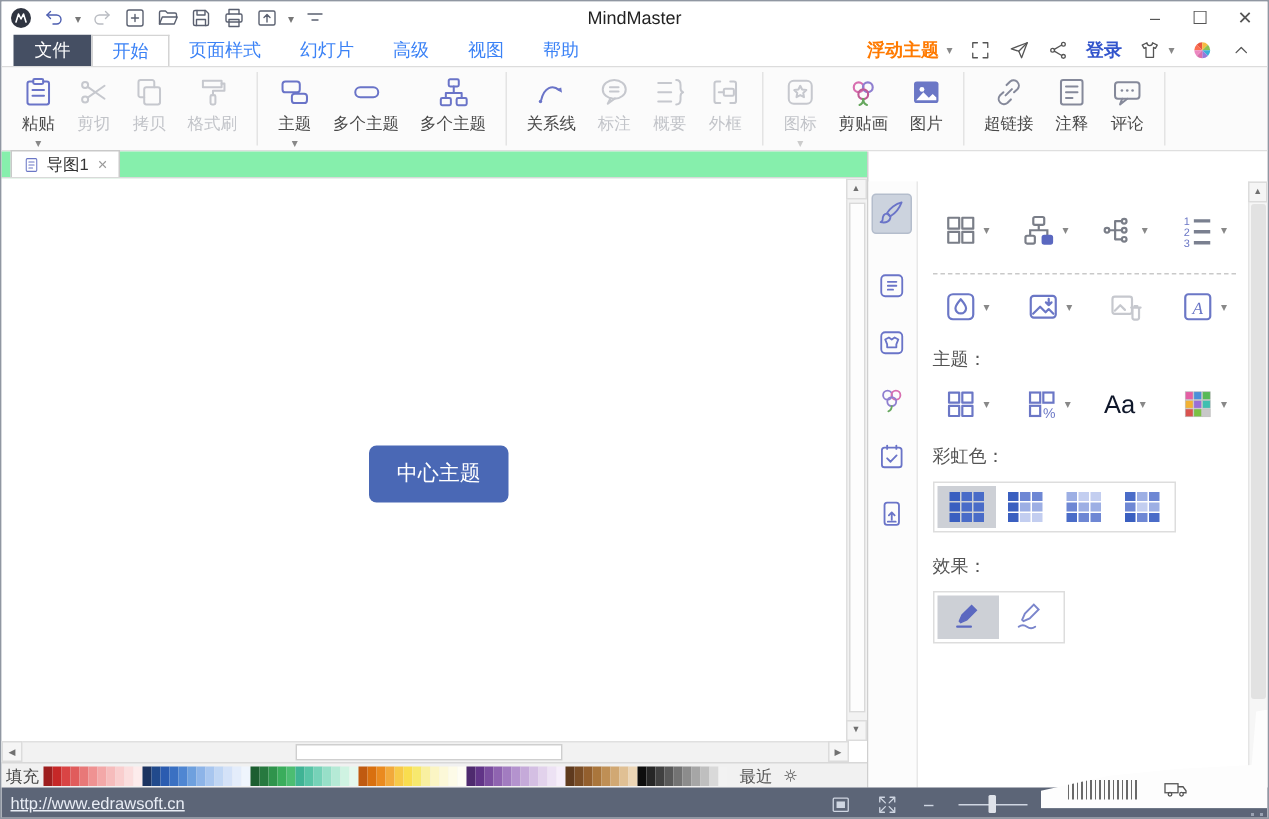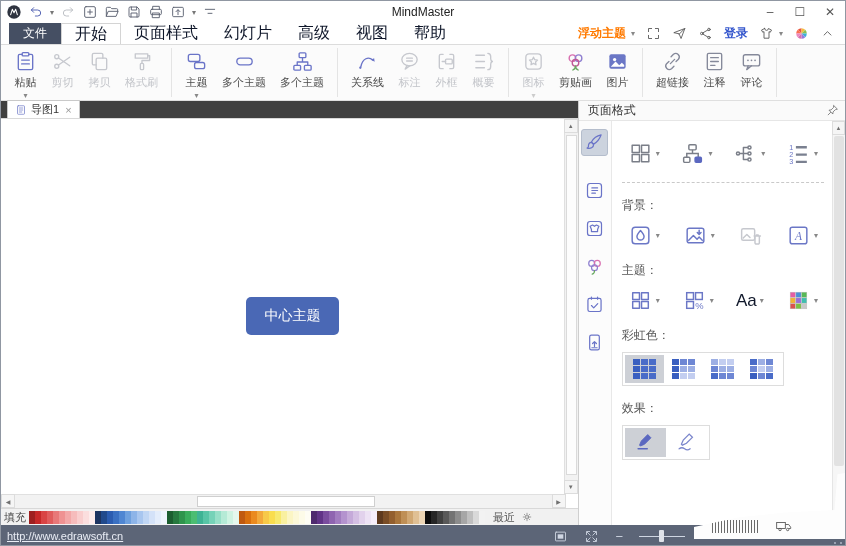--- a/index.html
+++ b/index.html
@@ -17,21 +17,21 @@
   .qat svg { width:100%; height:100%; }
   .qat .mini-dd { font-size:8px; color:#777; }
   .win-title { position:absolute; left:0; right:0; text-align:center; font-size:12px; color:#222; pointer-events:none; }
   .wincontrols { margin-left:auto; display:flex; }
   .winbtn { width:30px; height:21px; display:flex; align-items:center; justify-content:center;
     font-size:12px; color:#555; }
 
   
   .menubar { height:22px; display:flex; align-items:stretch; background:#fff; border-bottom:1px solid #dcdcdc; }
   .menu-file { background:#454f63; color:#fff; padding:0 14px; display:flex; align-items:center; margin-left:8px; font-size:12px; }
-  .menu-tab { padding:0 13px; display:flex; align-items:center; color:#0f172a; font-size:16px; }
+  .menu-tab { padding:0 13px; display:flex; align-items:center; color:#3b82f6; font-size:12px; }
   .menu-tab.active { background:#fff; border:1px solid #d4d4d4; border-bottom:none; }
   .menu-right { margin-left:auto; display:flex; align-items:center; gap:11px; padding-right:10px; }
   .upgrade { color:#ff7a00; font-weight:bold; font-size:12px; }
   .login { color:#3355cc; font-weight:bold; font-size:12px; }
   .m-ic { width:15px; height:15px; display:inline-flex; color:#555; }
   .m-ic svg { width:100%; height:100%; }
   .dd-caret { font-size:8px; color:#888; margin-left:-6px; }
 
   
   .toolbar { height:56px; display:flex; align-items:stretch; background:#fbfbfb;
@@ -46,21 +46,21 @@
   .tb-btn.disabled .tb-ic { color:#c6c8ce; }
   .tb-label { font-size:11px; color:#4a4a4a; margin-top:2px; white-space:nowrap; }
   .tb-btn.disabled .tb-label { color:#c2c4c9; }
   .tb-dd { position:absolute; bottom:0px; left:50%; transform:translateX(-50%); font-size:8px; color:#888; line-height:8px; }
   .tb-btn.disabled .tb-dd { color:#ccc; }
 
   
   .main { display:flex; height:424px; }
   .left-col { width:578px; display:flex; flex-direction:column; }
 
-  .tabbar { height:18px; background:#404040; border-bottom:1px solid #d9d9d9; display:flex; align-items:flex-end; padding-left:6px; }
+  .tabbar { height:18px; background:#86efac; border-bottom:1px solid #d9d9d9; display:flex; align-items:flex-end; padding-left:6px; }
   .doc-tab { height:18px; background:#fff; border:1px solid #c9c9c9; border-bottom:none;
     display:flex; align-items:center; gap:4px; padding:0 7px; font-size:11px; color:#333; }
   .doc-tab .t-ic { width:12px; height:12px; display:inline-flex; color:#6b77c6; }
   .doc-tab .t-ic svg { width:100%; height:100%; }
   .tab-close { color:#999; font-size:11px; margin-left:2px; }
 
   .canvas { position:relative; flex:1; background:#fff; overflow:hidden; }
   .topic { position:absolute; left:245px; top:178px; width:93px; height:38px; background:#4a68b5;
     border-radius:5px; color:#fff; font-size:14px; display:flex; align-items:center; justify-content:center; }
 
@@ -369,35 +369,35 @@
               <ellipse cx="12" cy="10" rx="8" ry="6.5"></ellipse>
               <path d="M9 8.5h6M9 11.5h6"></path>
               <path d="M9.5 16 7.5 20l5-3.7"></path>
             </svg>
           </span>
           <div class="tb-label">标注</div>
         </div>
         <div class="tb-btn disabled">
           <span class="tb-ic tone-blue">
             <svg viewBox="0 0 24 24" fill="none" stroke="currentColor" stroke-width="1.4" stroke-linecap="round" stroke-linejoin="round">
+              <path d="M4 5.5h9M4 12h9M4 18.5h9"></path>
+              <path d="M16.5 3.5c2.2 0 3 1.2 3 3.4v2.3c0 1.6.6 2.5 1.8 2.8-1.2.3-1.8 1.2-1.8 2.8v2.3c0 2.2-.8 3.4-3 3.4"></path>
+            </svg>
+          </span>
+          <div class="tb-label">概要</div>
+        </div>
+        <div class="tb-btn disabled">
+          <span class="tb-ic tone-blue">
+            <svg viewBox="0 0 24 24" fill="none" stroke="currentColor" stroke-width="1.4" stroke-linecap="round" stroke-linejoin="round">
               <path d="M8.5 4.5H6A1.5 1.5 0 0 0 4.5 6v12A1.5 1.5 0 0 0 6 19.5h2.5M15.5 4.5H18A1.5 1.5 0 0 1 19.5 6v12a1.5 1.5 0 0 1-1.5 1.5h-2.5"></path>
               <path d="M7.5 12h3.5"></path>
               <rect x="11" y="9.5" width="7" height="5" rx="1"></rect>
             </svg>
           </span>
           <div class="tb-label">外框</div>
-        </div>
-        <div class="tb-btn disabled">
-          <span class="tb-ic tone-blue">
-            <svg viewBox="0 0 24 24" fill="none" stroke="currentColor" stroke-width="1.4" stroke-linecap="round" stroke-linejoin="round">
-              <path d="M4 5.5h9M4 12h9M4 18.5h9"></path>
-              <path d="M16.5 3.5c2.2 0 3 1.2 3 3.4v2.3c0 1.6.6 2.5 1.8 2.8-1.2.3-1.8 1.2-1.8 2.8v2.3c0 2.2-.8 3.4-3 3.4"></path>
-            </svg>
-          </span>
-          <div class="tb-label">概要</div>
         </div>
       </div>
       <div class="tb-sep"></div>
       <div class="tb-group">
         <div class="tb-btn disabled">
           <span class="tb-ic tone-blue">
             <svg viewBox="0 0 24 24" fill="none" stroke="currentColor" stroke-width="1.4" stroke-linecap="round" stroke-linejoin="round">
               <rect x="4" y="4" width="16" height="16" rx="3.5"></rect>
               <path d="M12 7.5l1.3 2.6 2.9.4-2.1 2 .5 2.9-2.6-1.4-2.6 1.4.5-2.9-2.1-2 2.9-.4z"></path>
             </svg>
@@ -576,29 +576,20 @@
         <span class="gear-ic">
             <svg viewBox="0 0 24 24" fill="none" stroke="currentColor" stroke-width="1.4" stroke-linecap="round" stroke-linejoin="round">
               <circle cx="12" cy="12" r="3"></circle>
               <path d="M12 4.5v3M12 16.5v3M4.5 12h3M16.5 12h3M6.7 6.7l2.1 2.1M17.3 6.7l-2.1 2.1M6.7 17.3l2.1-2.1M17.3 17.3l-2.1-2.1"></path>
             </svg>
           </span>
       </div>
     </div>
 
     <div class="panel">
-      <div class="panel-header">
-        <span>页面格式</span>
-        <span class="pin-ic">
-            <svg viewBox="0 0 24 24" fill="none" stroke="currentColor" stroke-width="1.4" stroke-linecap="round" stroke-linejoin="round">
-              <path d="M14.5 3 21 9.5l-3.8 1L13 14.7l-.4 3.8L5.5 11.4l3.8-.4 4.2-4.2z"></path>
-              <path d="M8.5 15.5 4 20"></path>
-            </svg>
-          </span>
-      </div>
       <div class="panel-strip">
           <div class="strip-btn active">
             <span><svg viewBox="0 0 24 24" fill="none" stroke="currentColor" stroke-width="1.4" stroke-linecap="round" stroke-linejoin="round">
                 <path d="M19.5 4.5c-4.5 1-9 4.5-11 8l2.5 2.5c3.5-2 7-6.5 8.5-10.5z"></path>
                 <path d="M8.5 13c-2 0-3.5 1.5-3.5 5-.5 1-1 1.3-1.5 1.5 4 1 7.5-.5 7.5-4z"></path>
               </svg></span>
           </div>
           <div class="strip-btn">
             <span><svg viewBox="0 0 24 24" fill="none" stroke="currentColor" stroke-width="1.4" stroke-linecap="round" stroke-linejoin="round">
                 <rect x="4" y="4" width="16" height="16" rx="3"></rect>
@@ -683,21 +674,20 @@
                   <g stroke="#7a8090" stroke-width="2.2">
                     <path d="M9.5 6h10.5M9.5 13h10.5M9.5 20h10.5"></path>
                   </g>
                 </svg>
               </span>
             <span class="dd">▾</span>
           </div>
         </div>
         <div class="dashed-div"></div>
 
-        <div class="sec-label">背景：</div>
         <div class="prow icon-row">
           <div class="pbtn">
             <span class="p-ic ic-blue">
                 <svg viewBox="0 0 24 24" fill="none" stroke="currentColor" stroke-width="1.4" stroke-linecap="round" stroke-linejoin="round">
                   <rect x="4" y="4" width="16" height="16" rx="3"></rect>
                   <path d="M12 7.2c2.2 2.6 3.4 4.1 3.4 5.7a3.4 3.4 0 0 1-6.8 0c0-1.6 1.2-3.1 3.4-5.7z"></path>
                 </svg>
               </span>
             <span class="dd">▾</span>
           </div>

